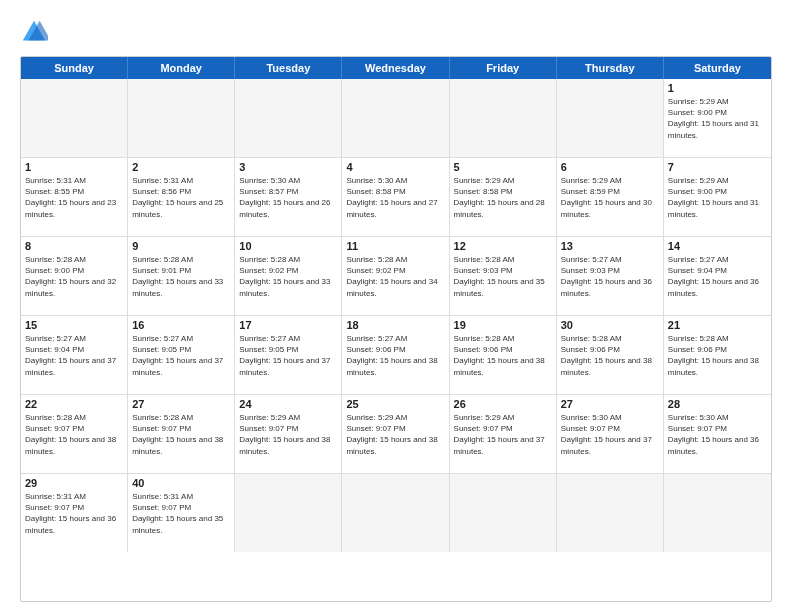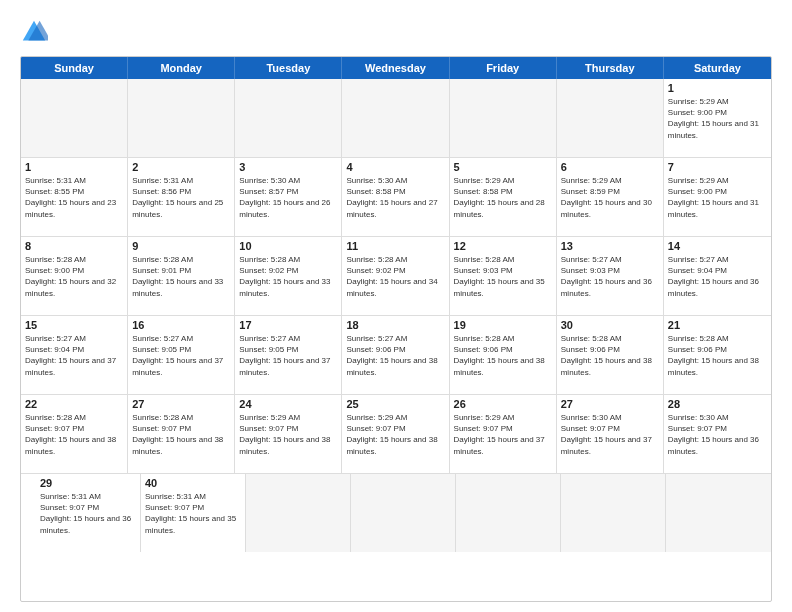--- a/index.html
+++ b/index.html
@@ -83,21 +83,21 @@
     .cal-body {
       display: flex;
       flex-direction: column;
     }
     .cal-row {
       display: grid;
       grid-template-columns: repeat(7, 1fr);
       border-bottom: 1px solid #ddd;
       flex: 1;
     }
-    .cal-row:last-child { border-bottom: none; margin-left: 15px; }
+    .cal-row:last-child { border-bottom: none; }
     .cal-cell {
       border-right: 1px solid #ddd;
       padding: 3px 4px;
       font-size: 8.5px;
       color: #333;
       vertical-align: top;
       min-height: 78px;
       background: #fff;
     }
     .cal-cell:last-child { border-right: none; }

